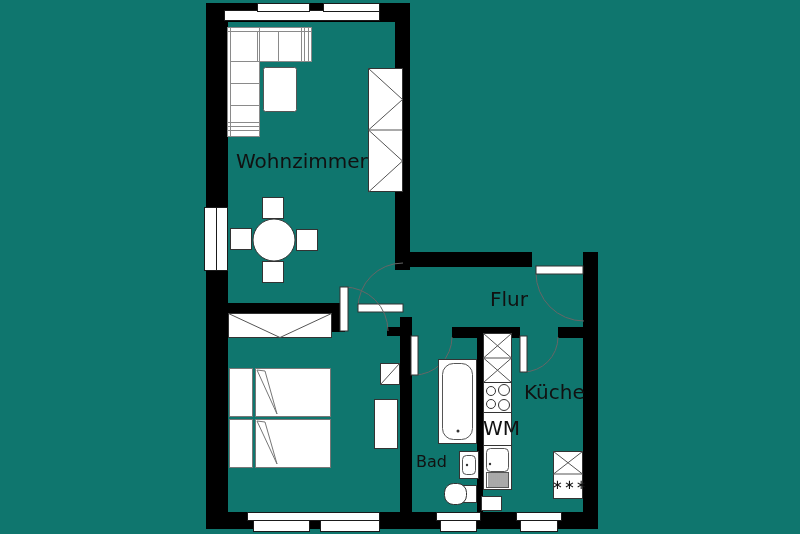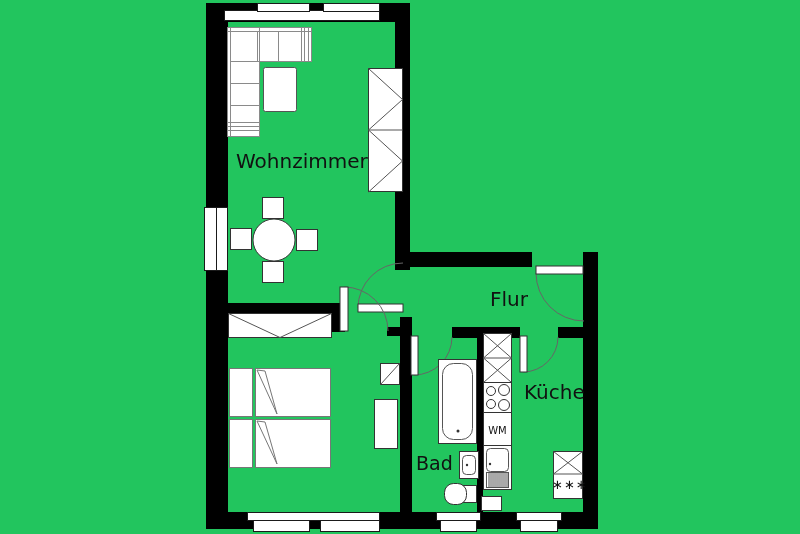--- a/index.html
+++ b/index.html
@@ -1,22 +1,22 @@
 <!DOCTYPE html>
 <html><head>
 <meta charset="utf-8">
 <style>
   html,body{margin:0;padding:0;background:#fff;}
-  #plan{position:relative;width:800px;height:534px;background:#22c55e;overflow:hidden;
+  #plan{position:relative;width:800px;height:534px;background:#0f766e;overflow:hidden;
         font-family:"DejaVu Sans","Liberation Sans",sans-serif;}
   .wall{position:absolute;background:#000;}
   .win{position:absolute;background:#fff;border:1px solid #1a1a1a;box-sizing:border-box;}
   .winline{position:absolute;background:#1a1a1a;}
   .label{position:absolute;color:#111;white-space:nowrap;font-size:20px;}
-  .label.small{font-size:19px;}
+  .label.small{font-size:16px;}
   .applabel{position:absolute;color:#111;text-align:center;}
   #fixtures{position:absolute;left:0;top:0;}
 </style>
 </head>
 <body>
 
 <div id="plan">
 
   <div class="wall" style="left:206px;top:3px;width:22px;height:526px"></div>
   <div class="wall" style="left:206px;top:3px;width:204px;height:19px"></div>
@@ -182,16 +182,16 @@
       <line x1="553.5" y1="451.5" x2="582.5" y2="474"></line>
       <line x1="582.5" y1="451.5" x2="553.5" y2="474"></line>
     </g>
   </svg>
 
   <div class="label" style="left:236px;top:149px">Wohnzimmer</div>
   <div class="label" style="left:490px;top:287px">Flur</div>
   <div class="label small" style="left:416px;top:452px">Bad</div>
   <div class="label" style="left:524px;top:380px">Küche</div>
 
-  <div class="applabel" style="left:483px;top:425px;width:29px;font-size:10px">WM</div>
+  <div class="applabel" style="left:483px;top:416px;width:29px;font-size:20px">WM</div>
   <div class="applabel" style="left:552px;top:477px;width:31px;font-size:13px;letter-spacing:1px">∗∗∗</div>
 
 </div>
 
 </body></html>

